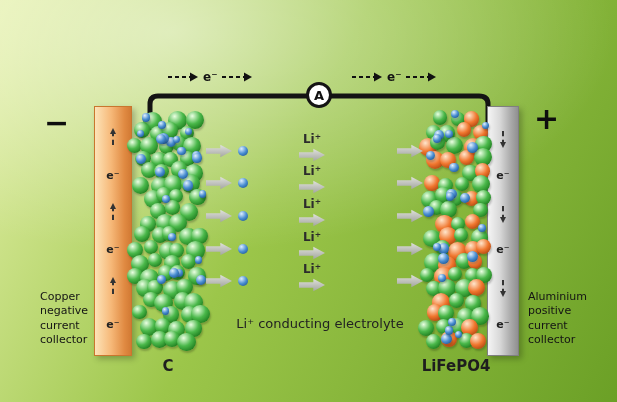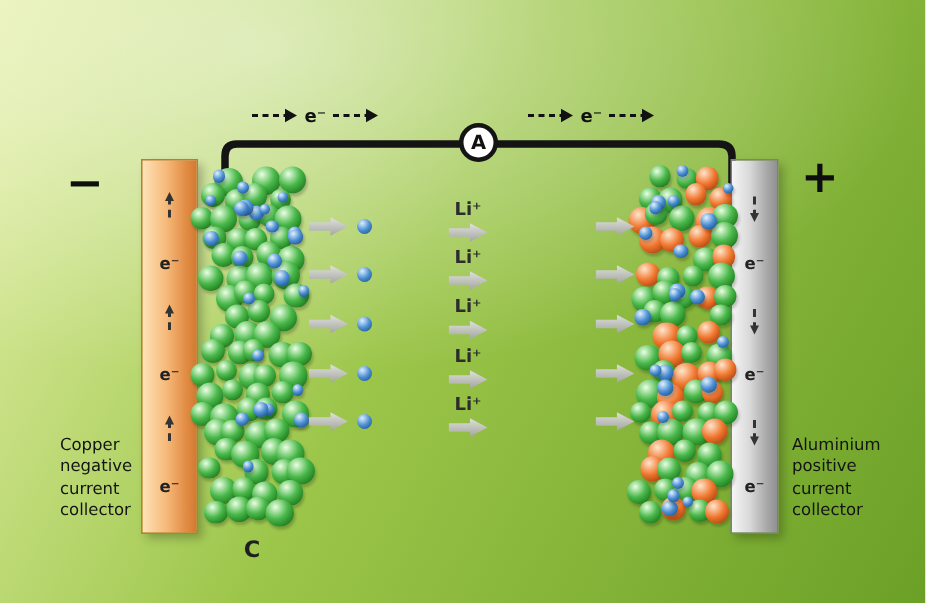--- a/index.html
+++ b/index.html
@@ -393,18 +393,20 @@
         <div class="dot" style="left:238px"></div>
         <div class="ion-mid" style="left:292px">
           <span class="ion-label">Li⁺</span>
           <div class="chev mid"></div>
         </div>
         <div class="chev" style="left:397px"></div>
       </div>
     </div>
 
   <div class="electrode-name" id="label-c">C</div>
+  <div class="electrode-name" id="label-lifepo4">LiFePO4</div>
 
   <div class="side-caption side-caption-left">Copper negative current collector</div>
   <div class="side-caption side-caption-right">Aluminium positive current collector</div>
 
+  <div class="electrolyte-caption">Li⁺ conducting electrolyte</div>
 
 </div>
 
 </body></html>

